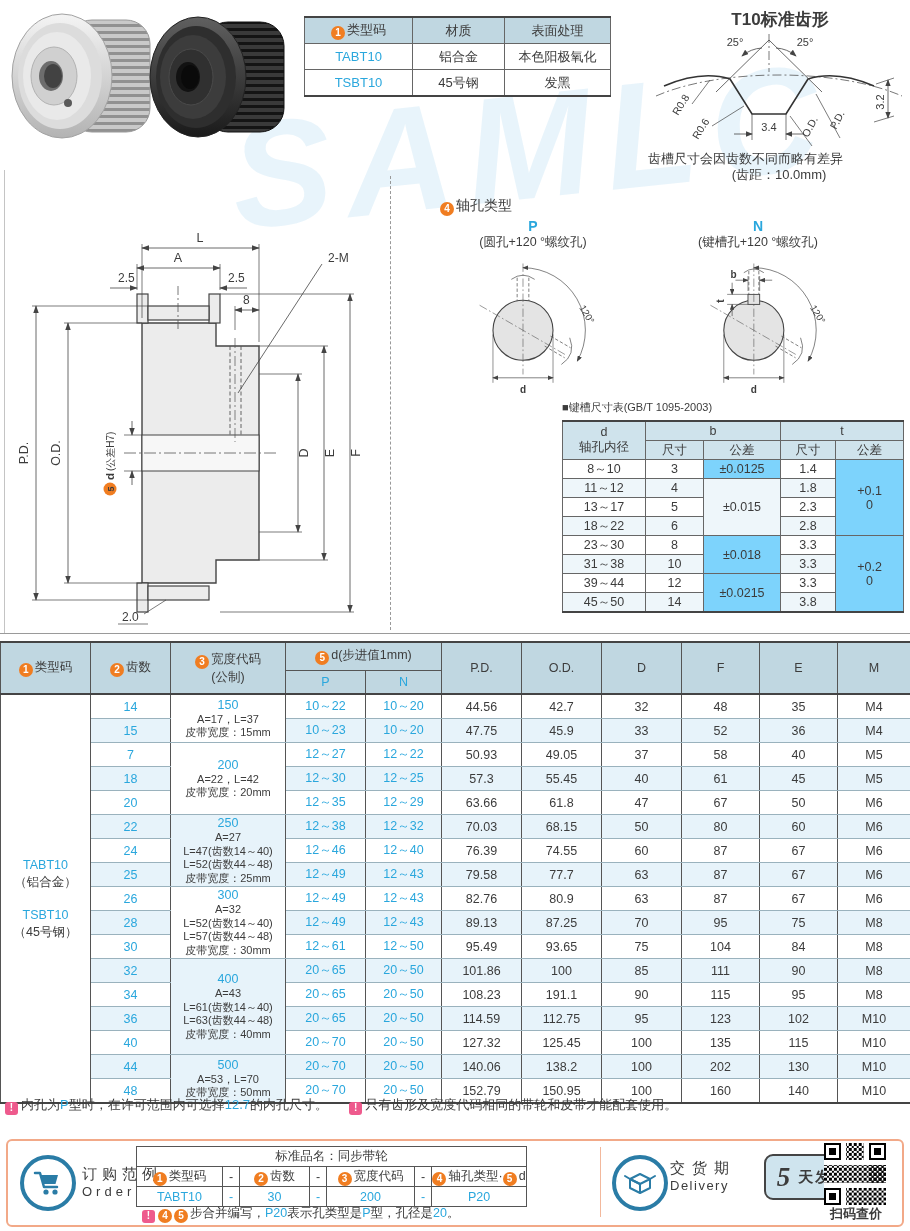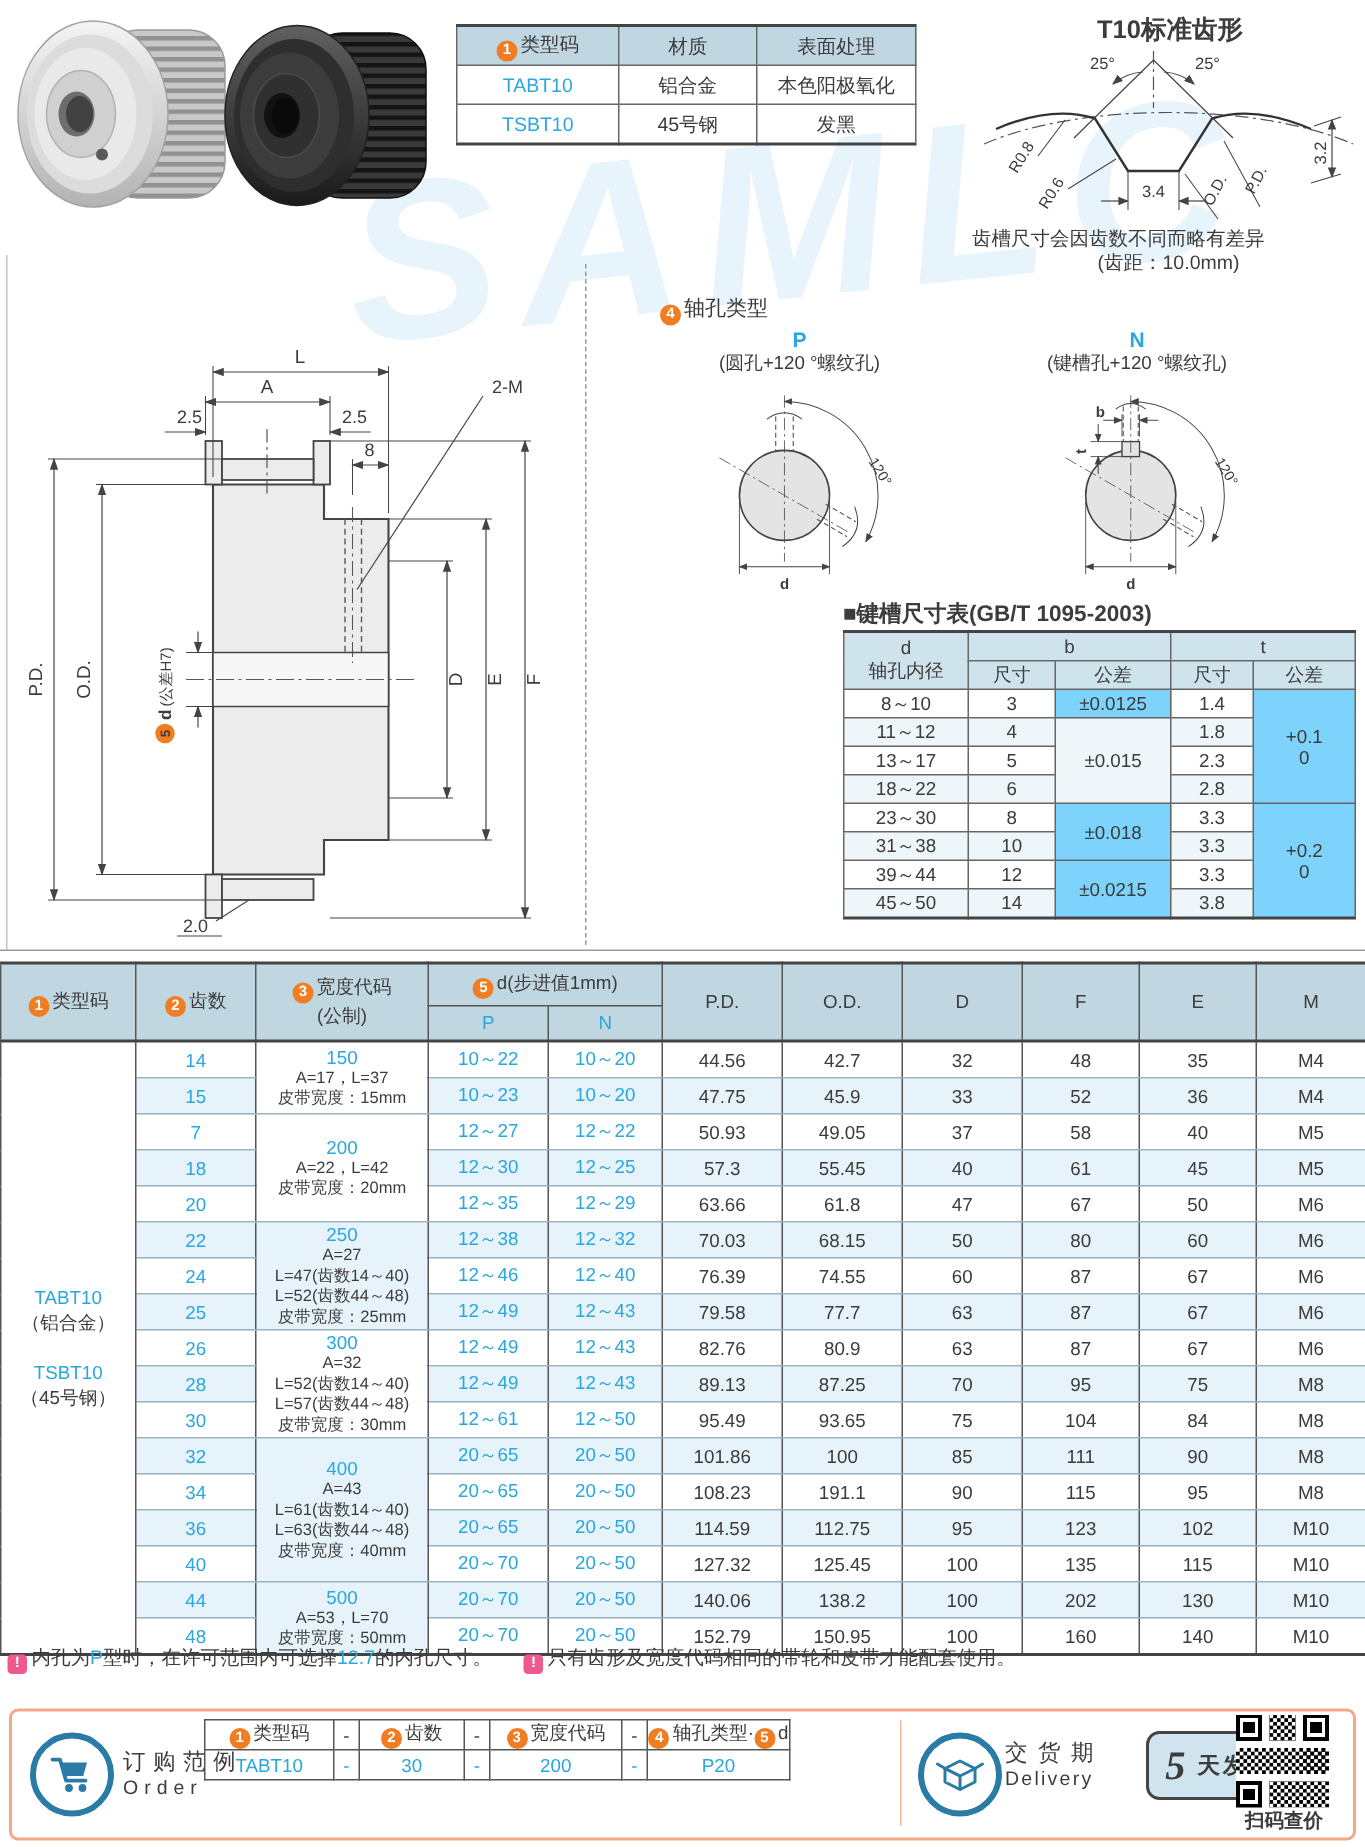--- a/index.html
+++ b/index.html
@@ -15,21 +15,21 @@
   .alert{display:inline-flex;align-items:center;justify-content:center;width:13px;height:13px;
          border-radius:3px;background:#ee5a8d;color:#fff;font-size:10px;font-weight:bold;
          vertical-align:-2px;margin-right:3px;line-height:1}
   svg text{font-family:"Liberation Sans","DejaVu Sans",sans-serif;fill:#3c3c3c}
   
   .mtab{border-collapse:collapse;table-layout:fixed;font-size:13px}
   .mtab th{background:#c0d7e1;font-weight:normal;height:26px}
   .mtab th,.mtab td{border:1px solid #666;text-align:center;height:25px;padding:0 2px}
   .mtab{border-top:2px solid #444;border-bottom:2px solid #444}
   
-  .ktitle{font-size:15px;font-weight:bold}
+  .ktitle{font-size:11px;font-weight:normal}
   .ktab{border-collapse:collapse;table-layout:fixed;font-size:12.5px;border-top:2px solid #444;border-bottom:2px solid #444}
   .ktab th{background:#cfe3ec;font-weight:normal}
   .ktab th,.ktab td{border:1px solid #666;text-align:center;padding:0;height:18px}
   .ktab tr.kalt td{background:#eef6fa}
   .ktab td.merge{background:#7dd3fc}
   .pre{white-space:pre-line}
   
   .btab{border-collapse:collapse;table-layout:fixed;width:910px;font-size:12.5px;background:#fff}
   .btab th{background:#c0d7e1;font-weight:normal;border:1px solid #555}
   .btab thead{border-bottom:2px solid #444}
@@ -700,40 +700,46 @@
     <colgroup>
         <col style="width:86px">
         <col style="width:17px">
         <col style="width:70px">
         <col style="width:17px">
         <col style="width:88px">
         <col style="width:17px">
         <col style="width:95px">
       </colgroup>
     <tbody>
+        <tr>
+          <td colspan="7">标准品名：同步带轮</td>
+        </tr>
     <tr>
       <td><span class="badge">1</span><span>类型码</span></td>
       <td>-</td>
       <td><span class="badge">2</span><span>齿数</span></td>
       <td>-</td>
       <td><span class="badge">3</span><span>宽度代码</span></td>
       <td>-</td>
       <td><span class="badge">4</span><span>轴孔类型</span><span>·</span><span class="badge">5</span><span>d</span></td>
     </tr>
     <tr class="cy">
       <td>TABT10</td>
       <td>-</td>
       <td>30</td>
       <td>-</td>
       <td>200</td>
       <td>-</td>
       <td>P20</td>
     </tr>
   </tbody>
     </table>
+  <div class="abs" style="left:134px;top:64px;font-size:12.5px">
+    <span class="alert">!</span><span class="badge">4</span><span class="badge">5</span><span>步合并编写，</span><span class="cy">P20</span><span>表示孔类型是</span><span class="cy">P</span><span>型，孔径是</span><span class="cy">20</span><span>。</span>
+  </div>
 
   <div class="abs ring" style="left:604px;top:14px;width:48px;height:48px">
     <svg width="36" height="36" viewBox="0 0 36 36">
       <path d="M8,14 L18,9 L28,14 L18,19 Z" fill="none" stroke="#2a7ca6" stroke-width="2" stroke-linejoin="round"></path>
       <path d="M8,14 L8,23 L18,28 L18,19 Z" fill="none" stroke="#2a7ca6" stroke-width="2" stroke-linejoin="round"></path>
       <path d="M28,14 L28,23 L18,28" fill="none" stroke="#2a7ca6" stroke-width="2" stroke-linejoin="round"></path>
       <path d="M8,14 L3,11 M28,14 L33,11" fill="none" stroke="#2a7ca6" stroke-width="2" stroke-linecap="round"></path>
     </svg>
   </div>
   <div class="abs" style="left:662px;top:18px">

